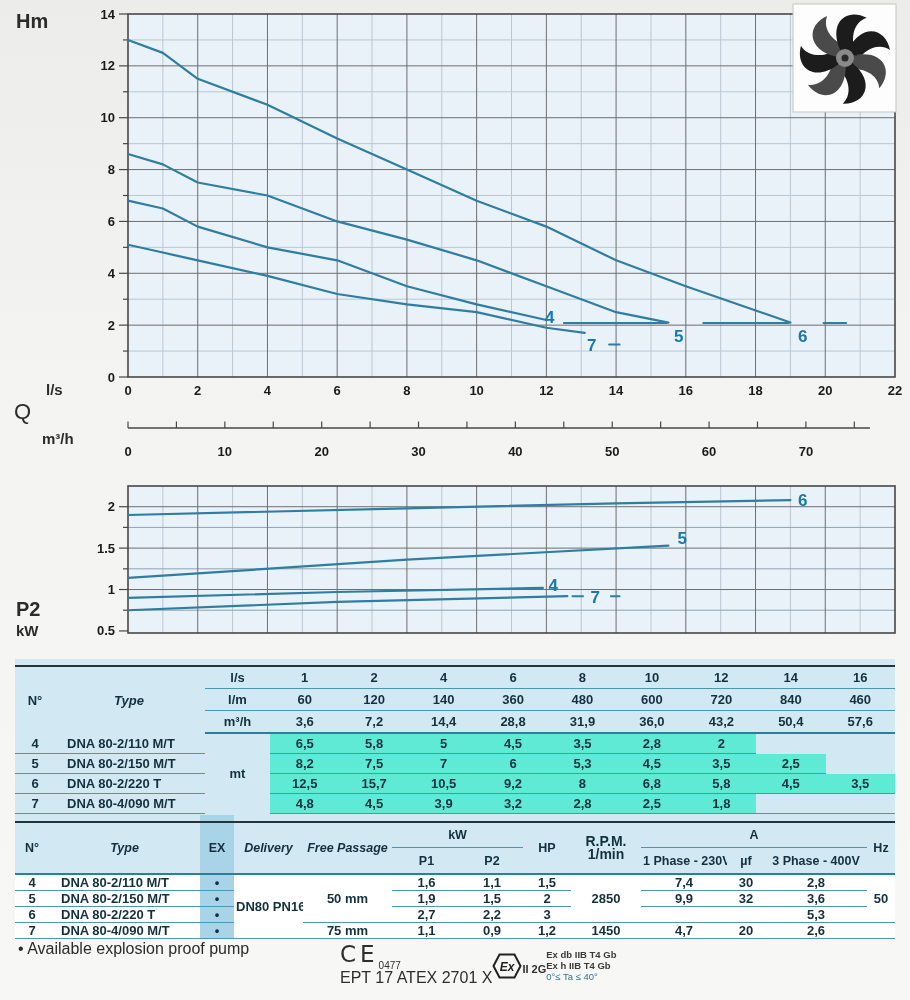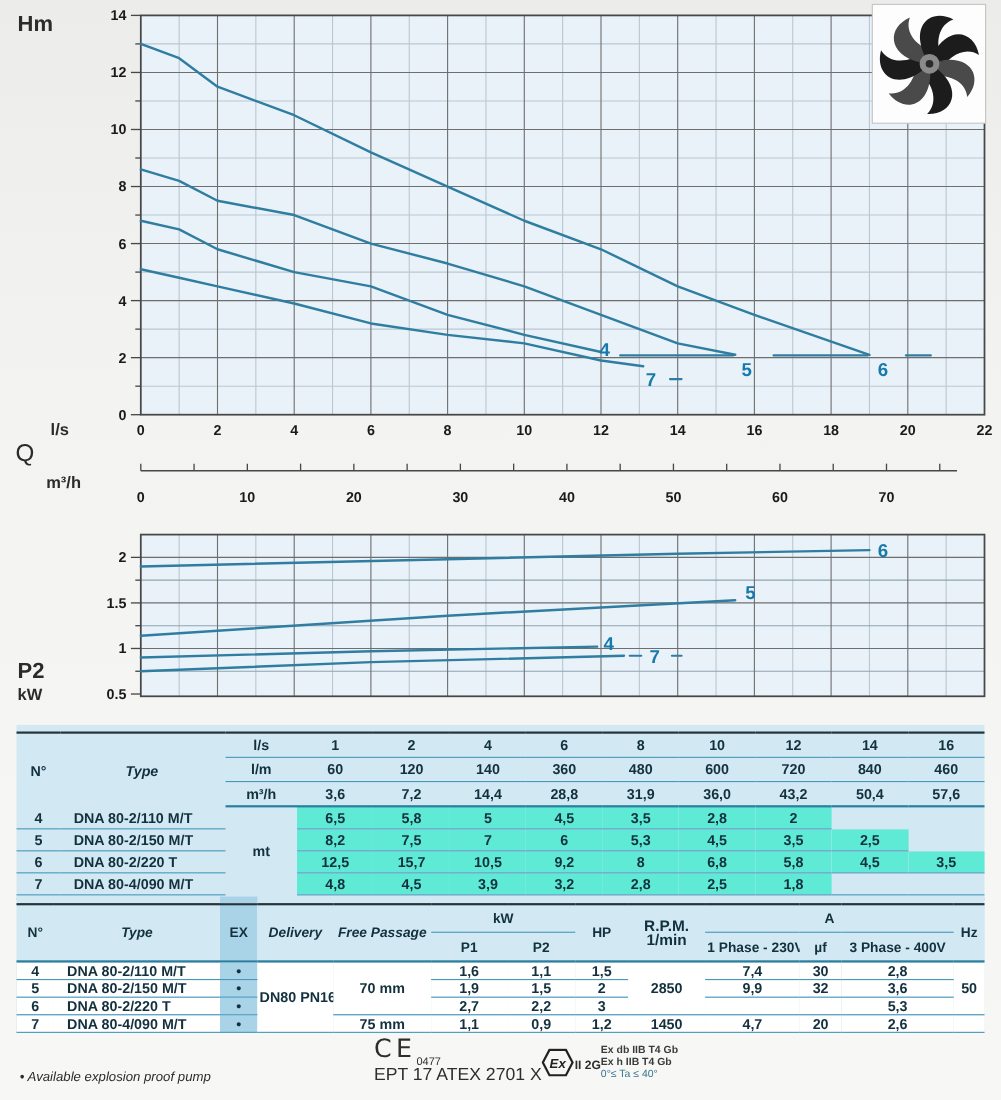--- a/index.html
+++ b/index.html
@@ -36,21 +36,21 @@
   .t2 .it{font-style:italic;}
   .t2 .grp{border-bottom:1px solid #4697bb;}
   .t2 .hb{border-bottom:2px solid #2a7e9e;}
   .t2 .exc{background:#a9d3e7 !important;}
   .t2 .r td{background:#fff;border-bottom:1px solid #4697bb;height:15px;}
   .t2 td.typec{text-align:left;padding-left:12px;}
   .t2 .rpmcell div{line-height:13px;font-size:14px;}
 
   .ex-strip{position:absolute;left:200px;top:815px;width:34px;height:6px;background:#a9d3e7;}
 
-  .footnote{position:absolute;left:18px;top:940px;font-style:italic;font-size:12px;color:#2b2b2b;margin-top:32px;}
+  .footnote{position:absolute;left:18px;top:940px;font-size:16px;color:#2b2b2b;}
 
   
   .certs{position:absolute;left:292px;top:943px;display:flex;align-items:center;color:#2e2e2e;margin-left:48px;}
   .ce{font-family:"DejaVu Sans",sans-serif;font-size:23px;font-weight:400;letter-spacing:4px;line-height:22px;}
   .ce-num{font-size:10px;position:relative;top:7px;}
   .atex{font-size:16px;margin-top:3px;}
   .exhex{margin-top:2px;}
   .group{font-size:11px;font-weight:bold;margin-top:7px;}
   .exlines{font-size:9.5px;line-height:11px;font-weight:bold;color:#3a3a3a;}
   .exlines .temp{color:#34758f;font-weight:normal;}
@@ -413,21 +413,21 @@
       <td class="hb">P2</td>
       <td class="hb">1 Phase - 230V</td>
       <td class="hb">µf</td>
       <td class="hb">3 Phase - 400V</td>
     </tr>
     <tr class="r">
       <td>4</td>
       <td class="typec">DNA 80-2/110 M/T</td>
       <td class="exc">•</td>
       <td rowspan="4">DN80 PN16</td>
-      <td rowspan="3">70 mm</td>
+      <td rowspan="3">50 mm</td>
       <td>1,6</td>
       <td>1,1</td>
       <td>1,5</td>
       <td rowspan="3">2850</td>
       <td>7,4</td>
       <td>30</td>
       <td>2,8</td>
       <td rowspan="3">50</td>
     </tr>
     <tr class="r">

